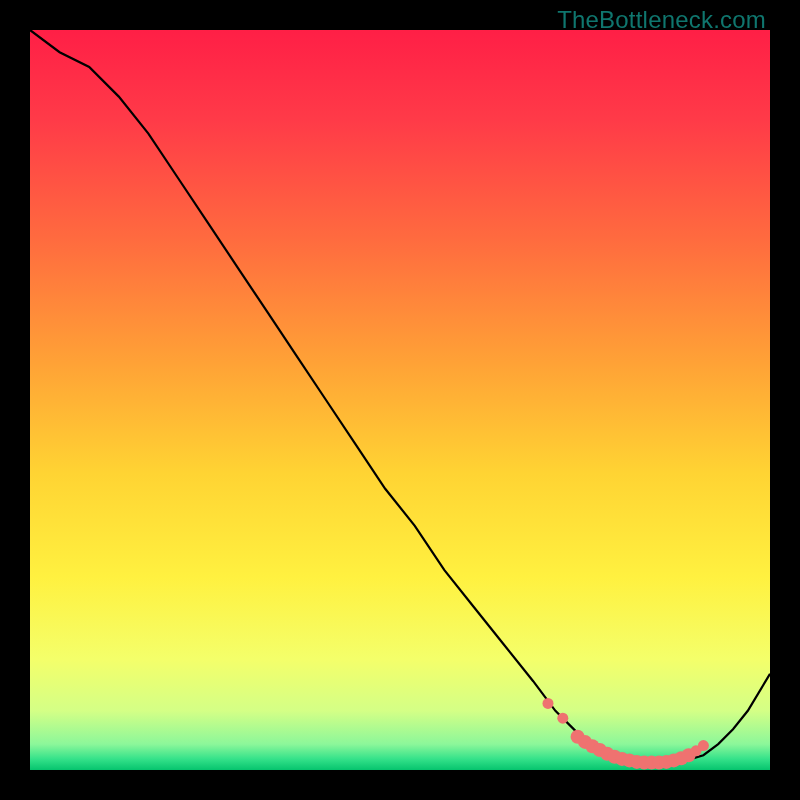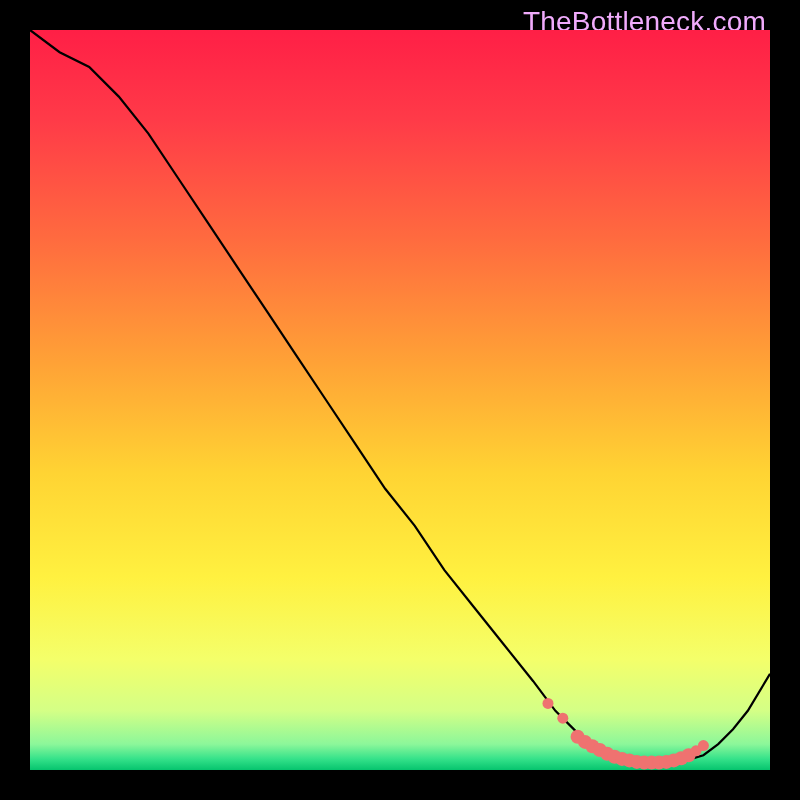--- a/index.html
+++ b/index.html
@@ -1,17 +1,17 @@
 <!DOCTYPE html>
 <html><head>
 <meta charset="utf-8">
 <style>
   html,body{margin:0;padding:0;width:800px;height:800px;background:#000;overflow:hidden;font-family:Arial,Helvetica,sans-serif}
   .frame{position:absolute;left:30px;top:30px;width:740px;height:740px}
-  .watermark{position:absolute;top:6px;right:34px;color:#f0abfc;font-size:28px;font-weight:500;letter-spacing:.2px}
+  .watermark{position:absolute;top:6px;right:34px;color:#0f766e;font-size:24px;font-weight:500;letter-spacing:.2px}
   svg{display:block}
 </style>
 </head>
 <body>
 
 <div class="watermark">TheBottleneck.com</div>
 
 <div class="frame">
   <svg id="chart-svg" width="740" height="740" viewBox="0 0 740 740">
     <defs>

